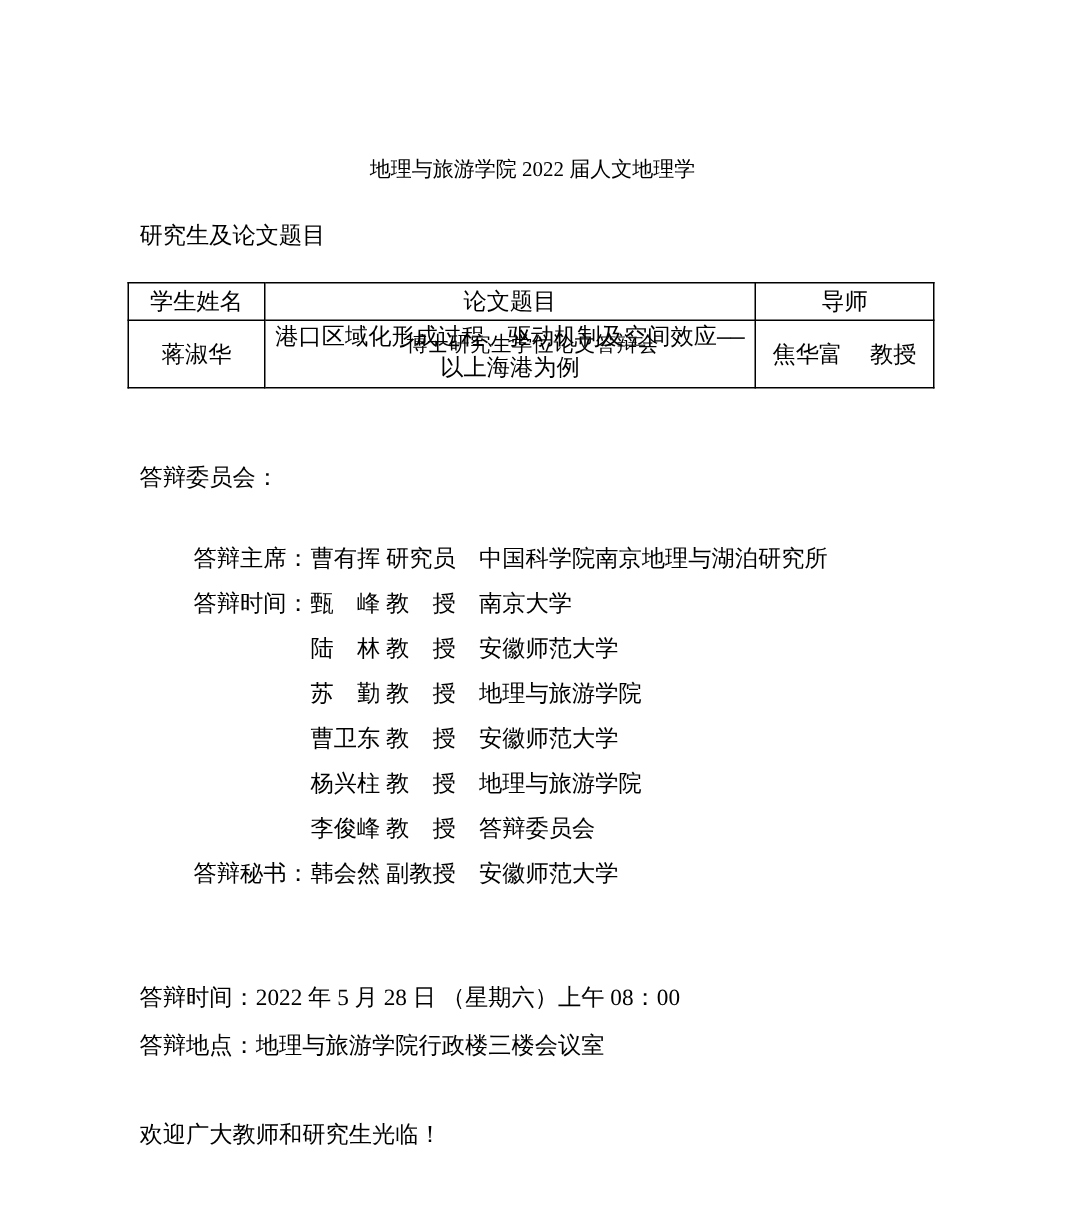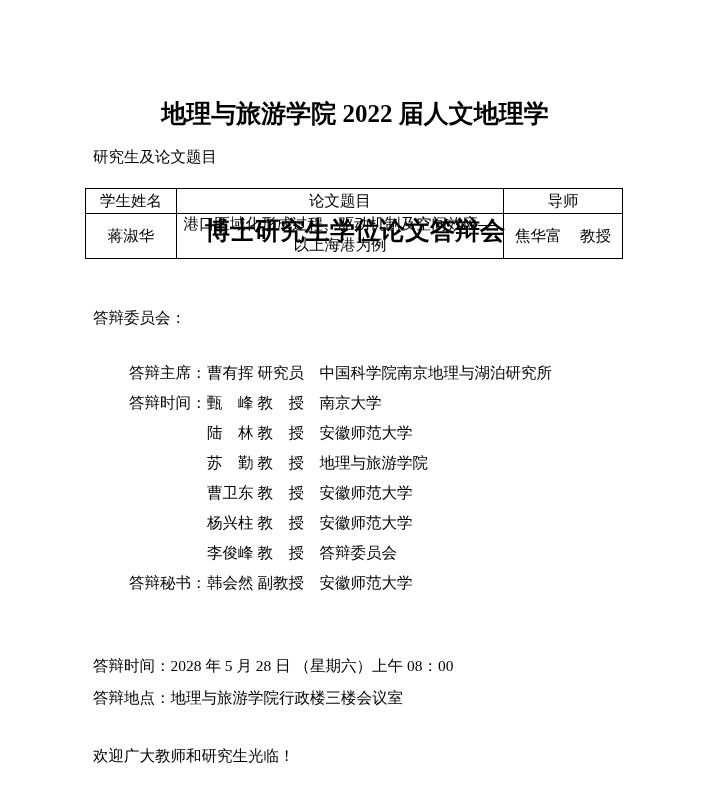--- a/index.html
+++ b/index.html
@@ -12,22 +12,22 @@
     font-family: "Liberation Serif", "DejaVu Serif", serif;
     font-size: 15.5px;
     overflow: hidden;
   }
   .title-block {
     position: absolute;
     top: 16px;
     left: 0;
     width: 710px;
     text-align: center;
-    font-weight: bold;
-    font-size: 25px;
+    font-weight: normal;
+    font-size: 14px;
     line-height: 39px;
     white-space: pre-wrap;
   }
   .section-label {
     position: absolute;
     top: 147px;
     left: 93px;
     white-space: pre-wrap;
   }
   table.students {
@@ -120,25 +120,25 @@
   </table>
 
   <div class="committee-heading">答辩委员会：</div>
 
   <div class="committee-block">
     <div class="line"><span class="lbl">答辩主席：</span><span>曹有挥 研究员　中国科学院南京地理与湖泊研究所</span></div>
     <div class="line"><span class="lbl">答辩时间：</span><span>甄　峰 教　授　南京大学</span></div>
     <div class="line"><span class="lbl"></span><span>陆　林 教　授　安徽师范大学</span></div>
     <div class="line"><span class="lbl"></span><span>苏　勤 教　授　地理与旅游学院</span></div>
     <div class="line"><span class="lbl"></span><span>曹卫东 教　授　安徽师范大学</span></div>
-    <div class="line"><span class="lbl"></span><span>杨兴柱 教　授　安徽师范大学</span></div>
+    <div class="line"><span class="lbl"></span><span>杨兴柱 教　授　地理与旅游学院</span></div>
     <div class="line"><span class="lbl"></span><span>李俊峰 教　授　答辩委员会</span></div>
     <div class="line"><span class="lbl">答辩秘书：</span><span>韩会然 副教授　安徽师范大学</span></div>
   </div>
 
   <div class="info-block">
-    <div class="line"><span>答辩时间：</span><span>2028 年 5 月 28 日 （星期六）上午 08：00</span></div>
+    <div class="line"><span>答辩时间：</span><span>2022 年 5 月 28 日 （星期六）上午 08：00</span></div>
     <div class="line"><span>答辩地点：</span><span>地理与旅游学院行政楼三楼会议室</span></div>
   </div>
 
   <div class="footer-line">欢迎广大教师和研究生光临！</div>
 
 </div>
 
 </body></html>

